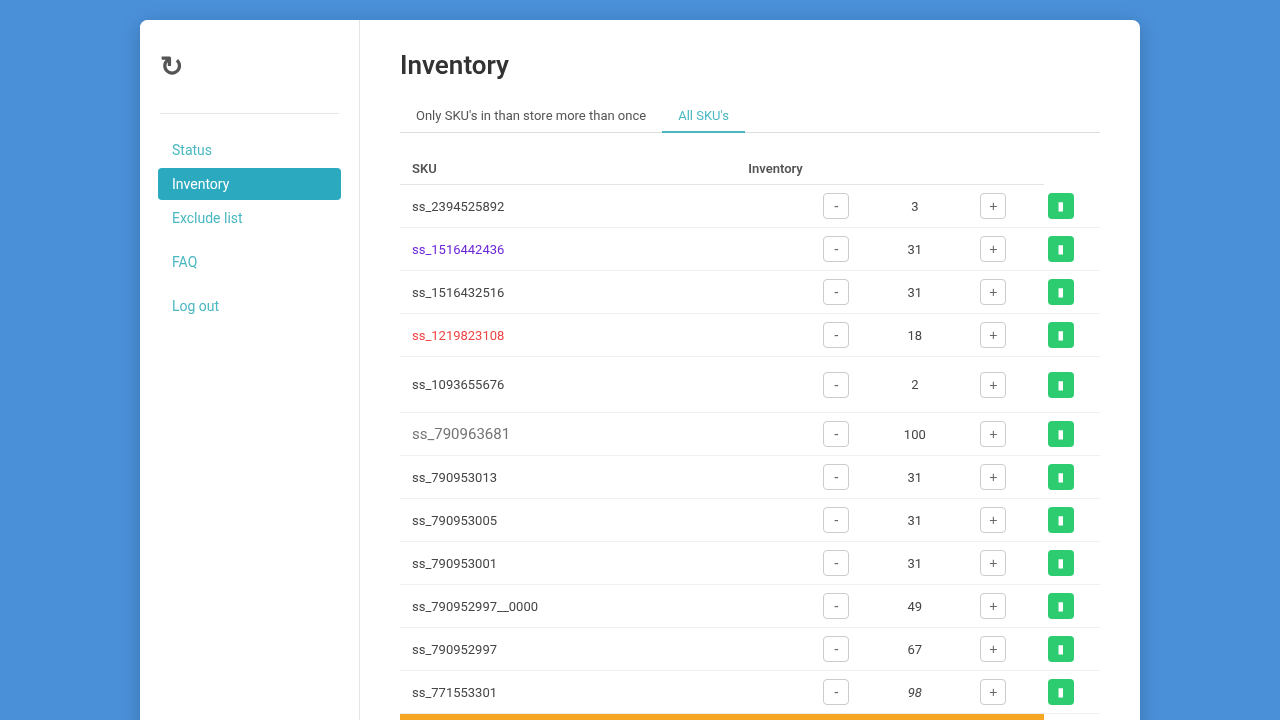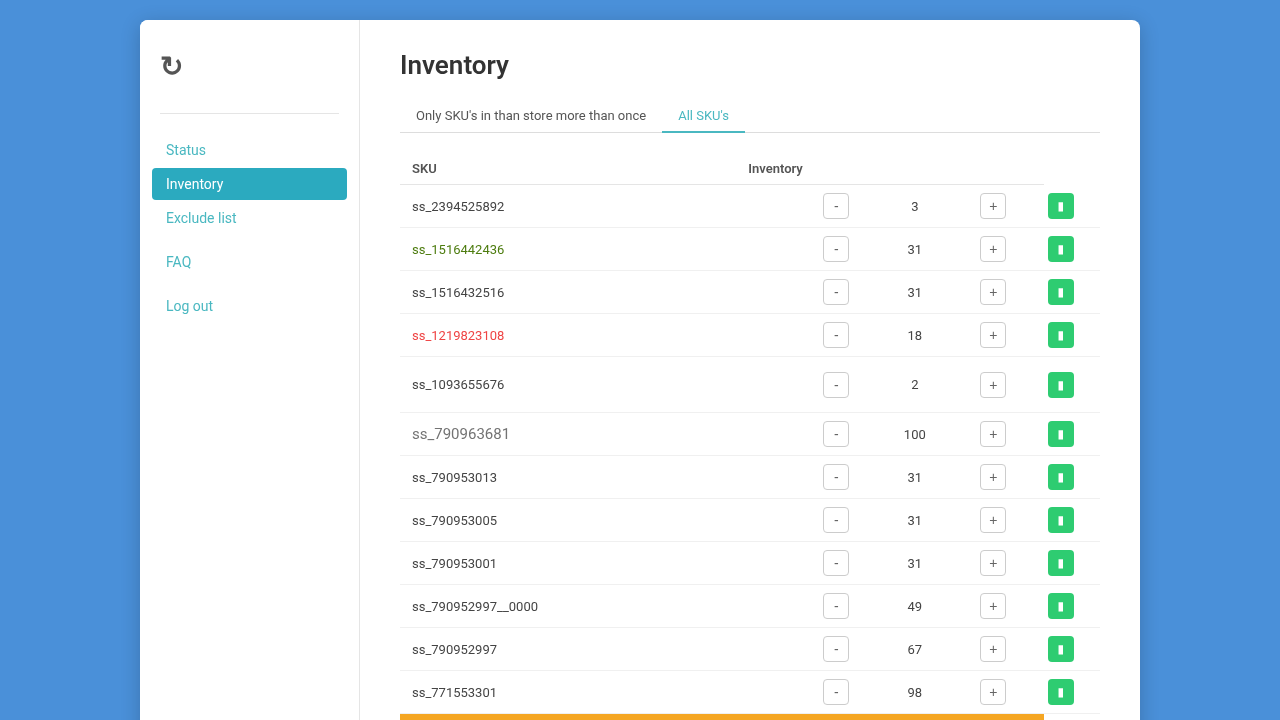--- a/index.html
+++ b/index.html
@@ -42,21 +42,21 @@
     }
     .sidebar-divider {
       border: none;
       border-top: 1px solid #e5e5e5;
       margin: 10px 20px 20px 20px;
     }
     .sidebar-nav {
       display: flex;
       flex-direction: column;
       gap: 2px;
-      padding: 0 12px;
+      padding: 0 18px;
     }
     .sidebar-item {
       padding: 8px 14px;
       border-radius: 4px;
       cursor: pointer;
       color: #4ab8c1;
       font-size: 14px;
       text-decoration: none;
     }
     .sidebar-item.active {
@@ -188,21 +188,21 @@
       <tr style="border-bottom: 1px solid rgb(240, 240, 240);">
             <td style="padding: 8px 12px; font-size: 13px; color: rgb(68, 68, 68);">ss_2394525892</td>
             <td style="padding: 8px 4px; text-align: right;"><button class="btn-adjust">-</button></td>
             <td style="padding: 8px 20px; text-align: center; font-size: 13px; color: rgb(68, 68, 68); min-width: 60px;">3</td>
             <td style="padding: 8px 4px;"><button class="btn-adjust">+</button></td>
             <td style="padding: 8px 12px 8px 4px;"><button class="btn-save">
                 <span class="btn-save-icon">▮</span>
               </button></td>
           </tr>
           <tr style="border-bottom: 1px solid rgb(240, 240, 240);">
-            <td style="padding: 8px 12px; font-size: 13px; color: #4d7c0f;">ss_1516442436</td>
+            <td style="padding: 8px 12px; font-size: 13px; color: #6d28d9;">ss_1516442436</td>
             <td style="padding: 8px 4px; text-align: right;"><button class="btn-adjust">-</button></td>
             <td style="padding: 8px 20px; text-align: center; font-size: 13px; color: rgb(68, 68, 68); min-width: 60px;">31</td>
             <td style="padding: 8px 4px;"><button class="btn-adjust">+</button></td>
             <td style="padding: 8px 12px 8px 4px;"><button class="btn-save">
                 <span class="btn-save-icon">▮</span>
               </button></td>
           </tr>
           <tr style="border-bottom: 1px solid rgb(240, 240, 240);">
             <td style="padding: 8px 12px; font-size: 13px; color: rgb(68, 68, 68);">ss_1516432516</td>
             <td style="padding: 8px 4px; text-align: right;"><button class="btn-adjust">-</button></td>
@@ -280,21 +280,21 @@
             <td style="padding: 8px 4px; text-align: right;"><button class="btn-adjust">-</button></td>
             <td style="padding: 8px 20px; text-align: center; font-size: 13px; color: rgb(68, 68, 68); min-width: 60px;">67</td>
             <td style="padding: 8px 4px;"><button class="btn-adjust">+</button></td>
             <td style="padding: 8px 12px 8px 4px;"><button class="btn-save">
                 <span class="btn-save-icon">▮</span>
               </button></td>
           </tr>
           <tr style="border-bottom: 1px solid rgb(240, 240, 240);">
             <td style="padding: 8px 12px; font-size: 13px; color: rgb(68, 68, 68);">ss_771553301</td>
             <td style="padding: 8px 4px; text-align: right;"><button class="btn-adjust">-</button></td>
-            <td style="padding: 8px 20px; text-align: center; font-size: 13px; color: rgb(68, 68, 68); min-width: 60px;">98</td>
+            <td style="padding: 8px 20px; text-align: center; font-size: 13px; color: rgb(68, 68, 68); min-width: 60px; font-style: italic;">98</td>
             <td style="padding: 8px 4px;"><button class="btn-adjust">+</button></td>
             <td style="padding: 8px 12px 8px 4px;"><button class="btn-save">
                 <span class="btn-save-icon">▮</span>
               </button></td>
           </tr>
           <tr style="background: rgb(245, 166, 35); cursor: pointer;">
             <td colspan="4" style="padding: 0px;">
               <div style="display: flex; align-items: center; padding: 8px 12px; gap: 10px;">
                 <span style="font-size: 13px; color: rgb(255, 255, 255); min-width: 160px;">ss_771551813</span>
                 <span style="font-size: 13px; color: rgb(255, 255, 255); flex: 1 1 0%; text-align: center;">Out of sync, click here to set inventory to 99</span>

